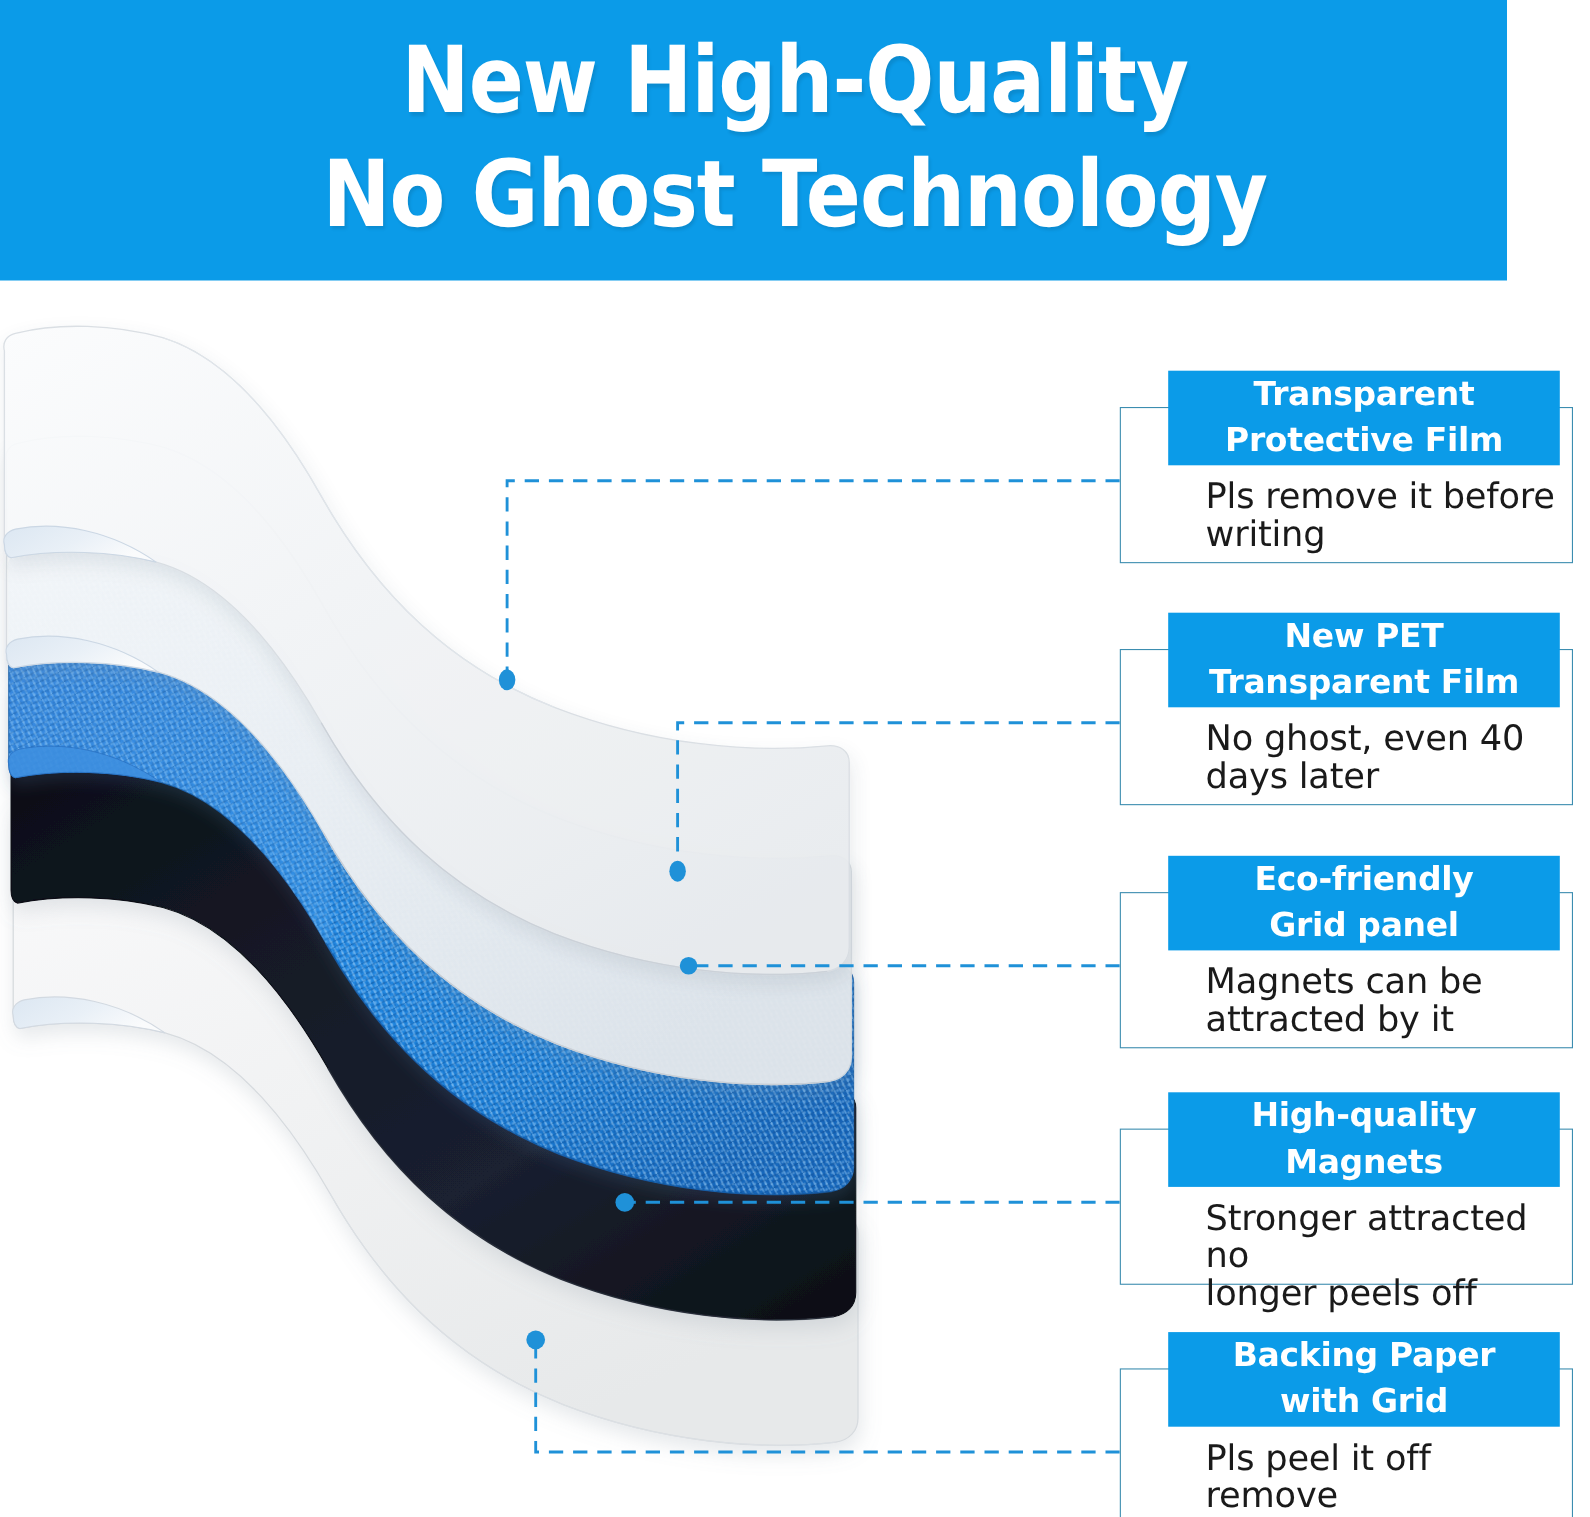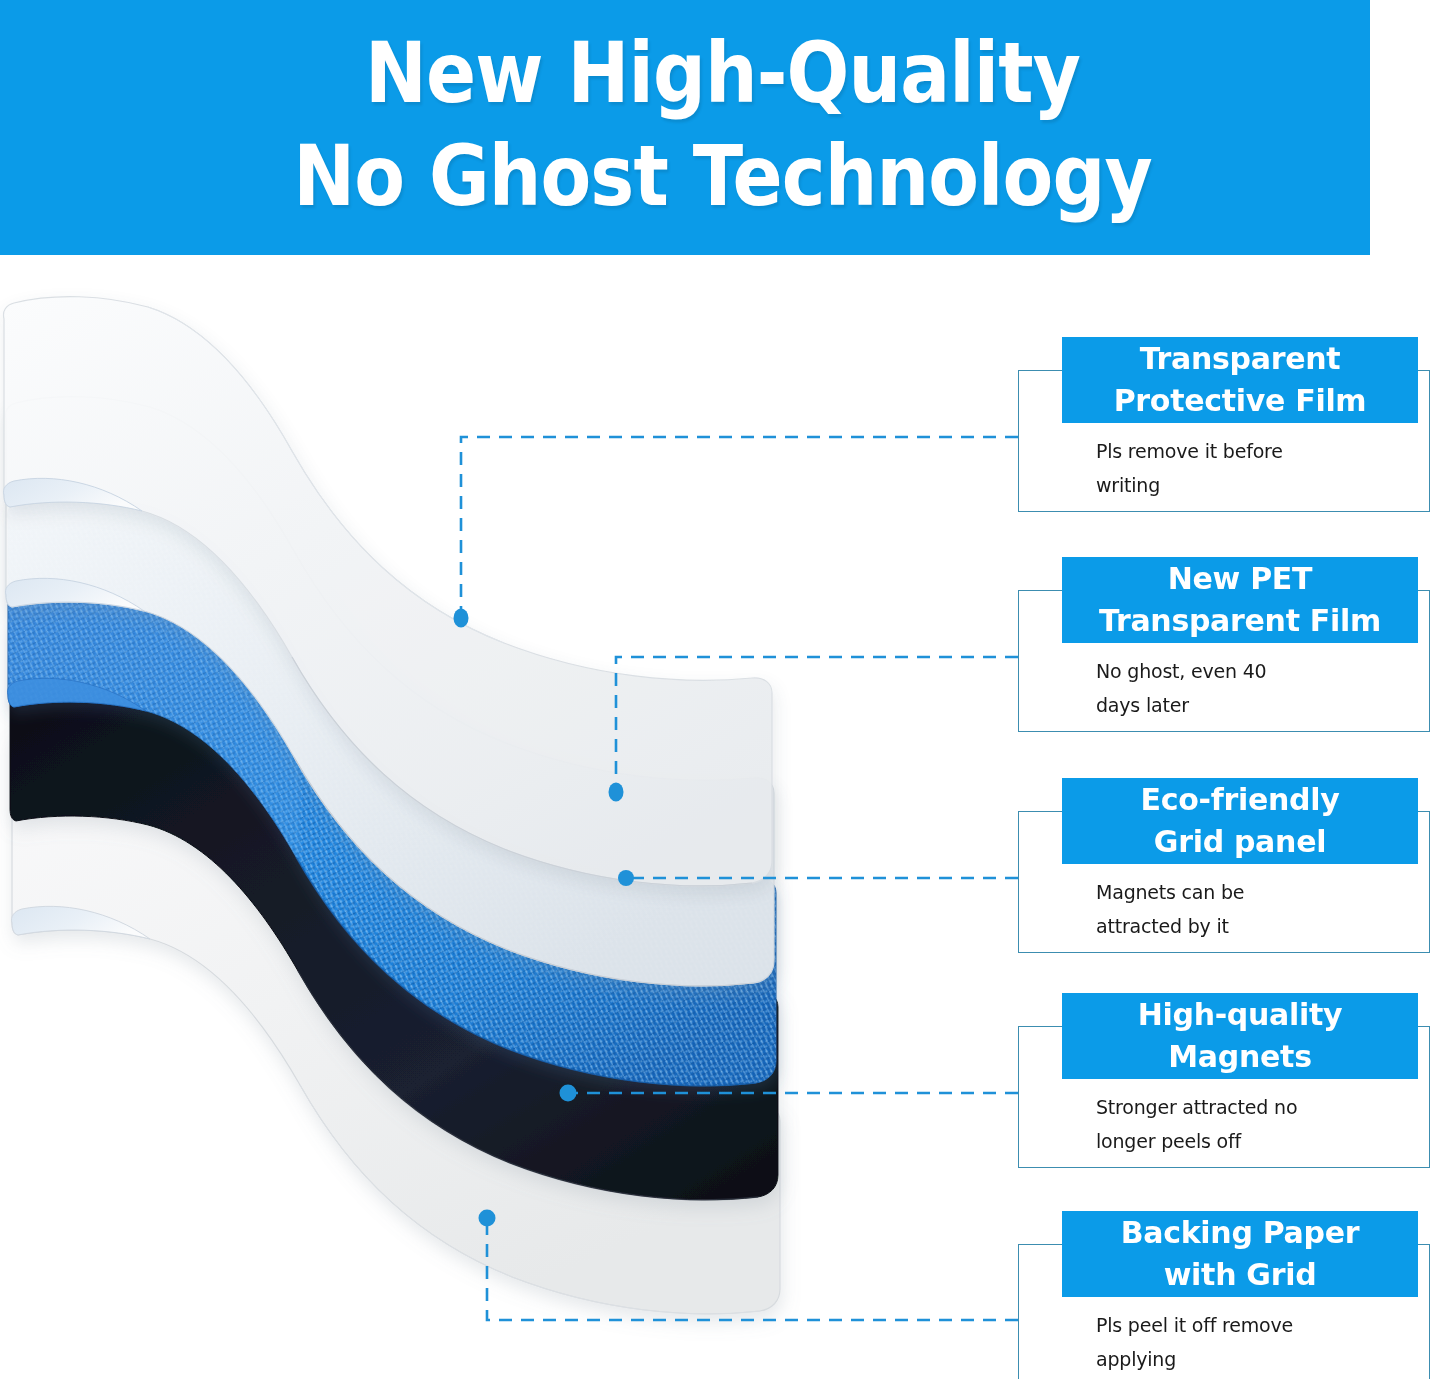--- a/index.html
+++ b/index.html
@@ -67,21 +67,21 @@
     white-space:pre-line;
     letter-spacing:-0.3px;
     margin-left:12px;
   }
   .callout-desc {
     position:absolute; left:78px; top:97px;
     width:320px;
     color:#1A1A1A;
     font-family:"DejaVu Sans", sans-serif;
     font-weight:normal;
-    font-size:19px;
+    font-size:32px;
     line-height:34px;
     white-space:pre-line;
     letter-spacing:-0.2px;
   }
 </style>
 </head>
 <body>
 
 <div id="header">
   <div id="header-title">New High-Quality

